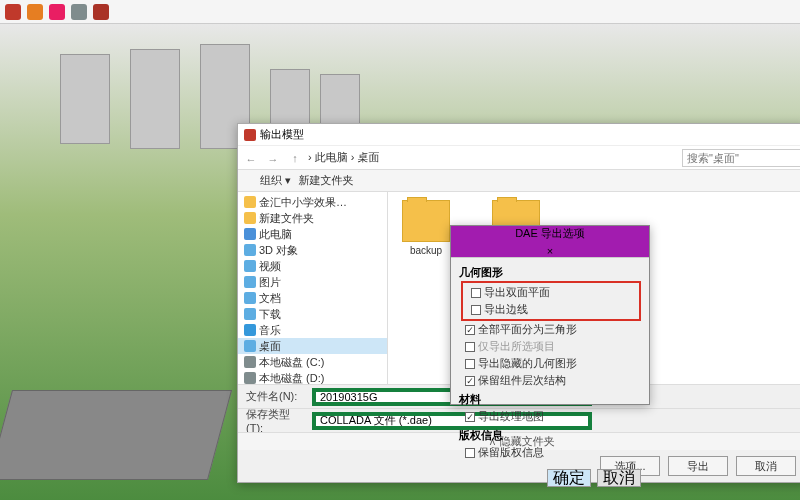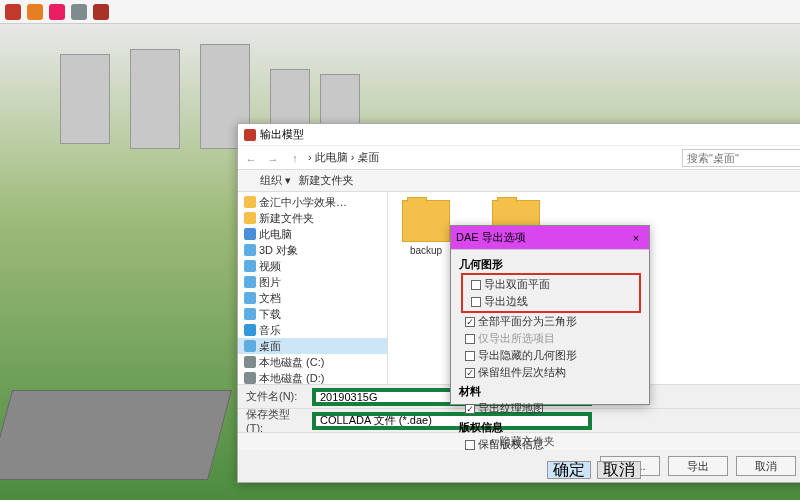--- a/index.html
+++ b/index.html
@@ -58,21 +58,21 @@
   
   .form-row { height: 24px; background: #f0f0f0; border-top: 1px solid #ddd; display: flex; align-items: center; padding: 0 8px; gap: 6px; }
   .form-row label { color: #444; width: 60px; }
   .form-input { flex: 1; max-width: 280px; height: 18px; border: 4px solid #15803d; padding: 0 4px; background: #fff; }
   
   .btn-row { height: 32px; background: #f0f0f0; display: flex; align-items: center; justify-content: flex-end; gap: 8px; padding: 0 10px; }
   .btn { width: 60px; height: 20px; border: 1px solid #999; background: #f5f5f5; display: flex; align-items: center; justify-content: center; color: #333; }
   
   
   .options-dialog { position: absolute; top: 225px; left: 450px; width: 200px; height: 180px; background: #f0f0f0; border: 1px solid #888; box-shadow: 0 2px 10px rgba(0,0,0,.3); }
-  .opt-title { height: 24px; background: #d946ef; border-bottom: 1px solid #ccc; display: flex; align-items: center; justify-content: space-between; padding: 0 5px; }
+  .opt-title { height: 32px; background: #a21caf; border-bottom: 1px solid #ccc; display: flex; align-items: center; justify-content: space-between; padding: 0 5px; flex-direction: column; }
   .opt-close { width: 16px; text-align: center; }
   .opt-body { padding: 4px 8px; }
   .opt-section { font-weight: bold; margin: 3px 0 1px; }
   .opt-item { display: flex; align-items: center; gap: 3px; padding: 1px 0 1px 6px; color: #333; }
   .opt-item.dim { color: #999; }
   .cb { width: 10px; height: 10px; border: 1px solid #666; display: inline-block; background: #fff; flex-shrink: 0; }
   .cb.checked::after { content: "✓"; font-size: 9px; line-height: 8px; display: block; text-align: center; }
   .highlight-red { border: 2px solid #d93025; padding: 1px 2px; margin-left: 2px; }
   .opt-btns { display: flex; justify-content: flex-end; gap: 6px; padding: 4px 8px; }
   .opt-btn { width: 44px; height: 18px; background: #e1e1e1; border: 1px solid #999; display: flex; align-items: center; justify-content: center; font-size: 16px; }

